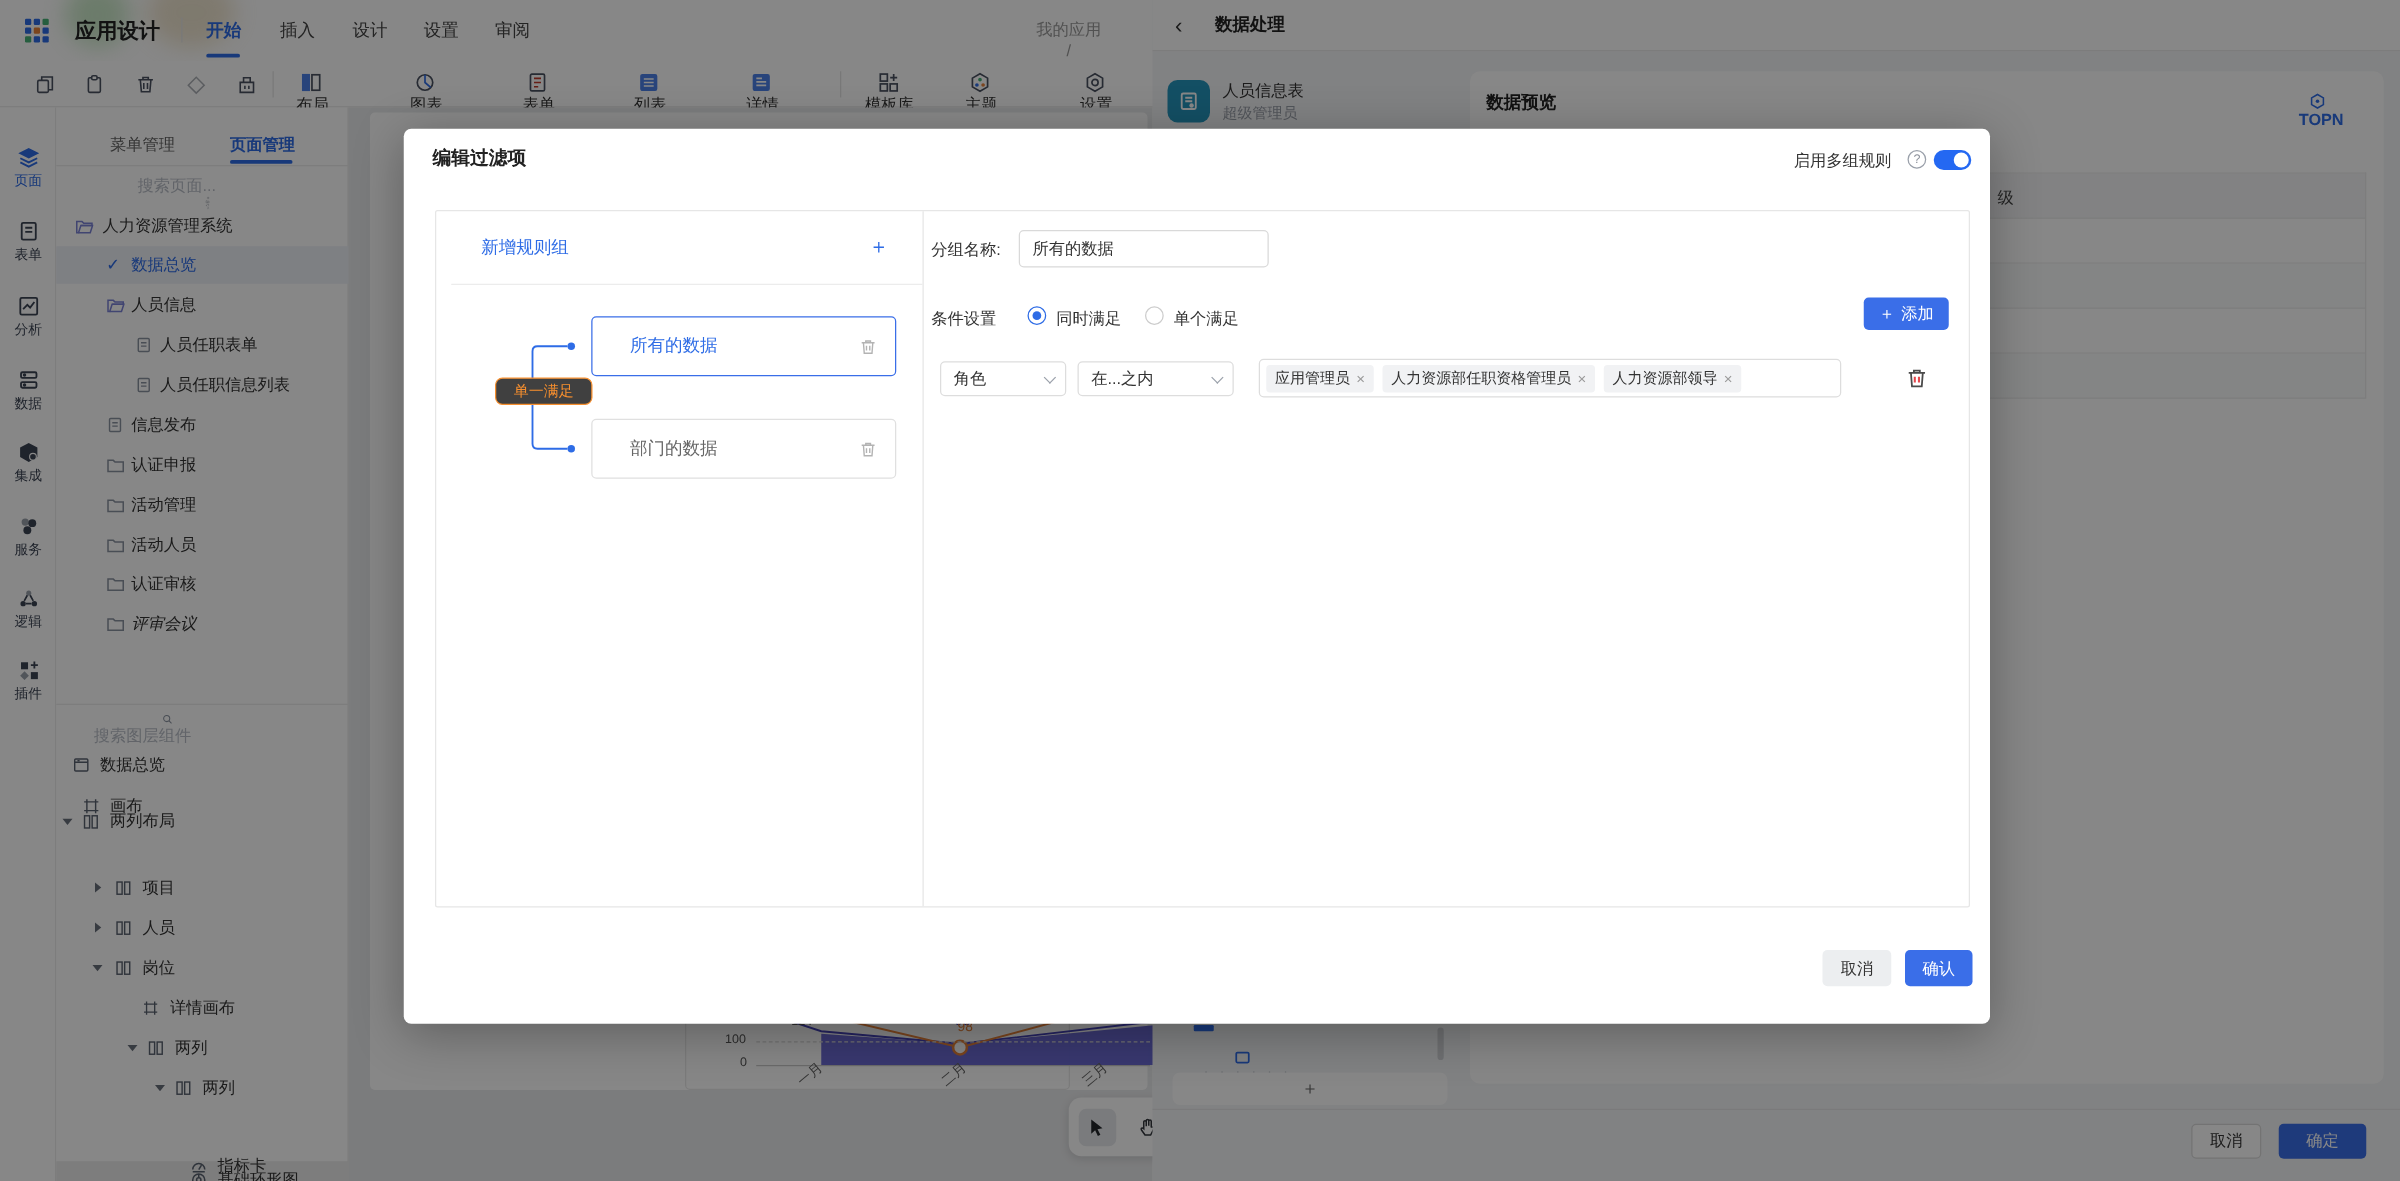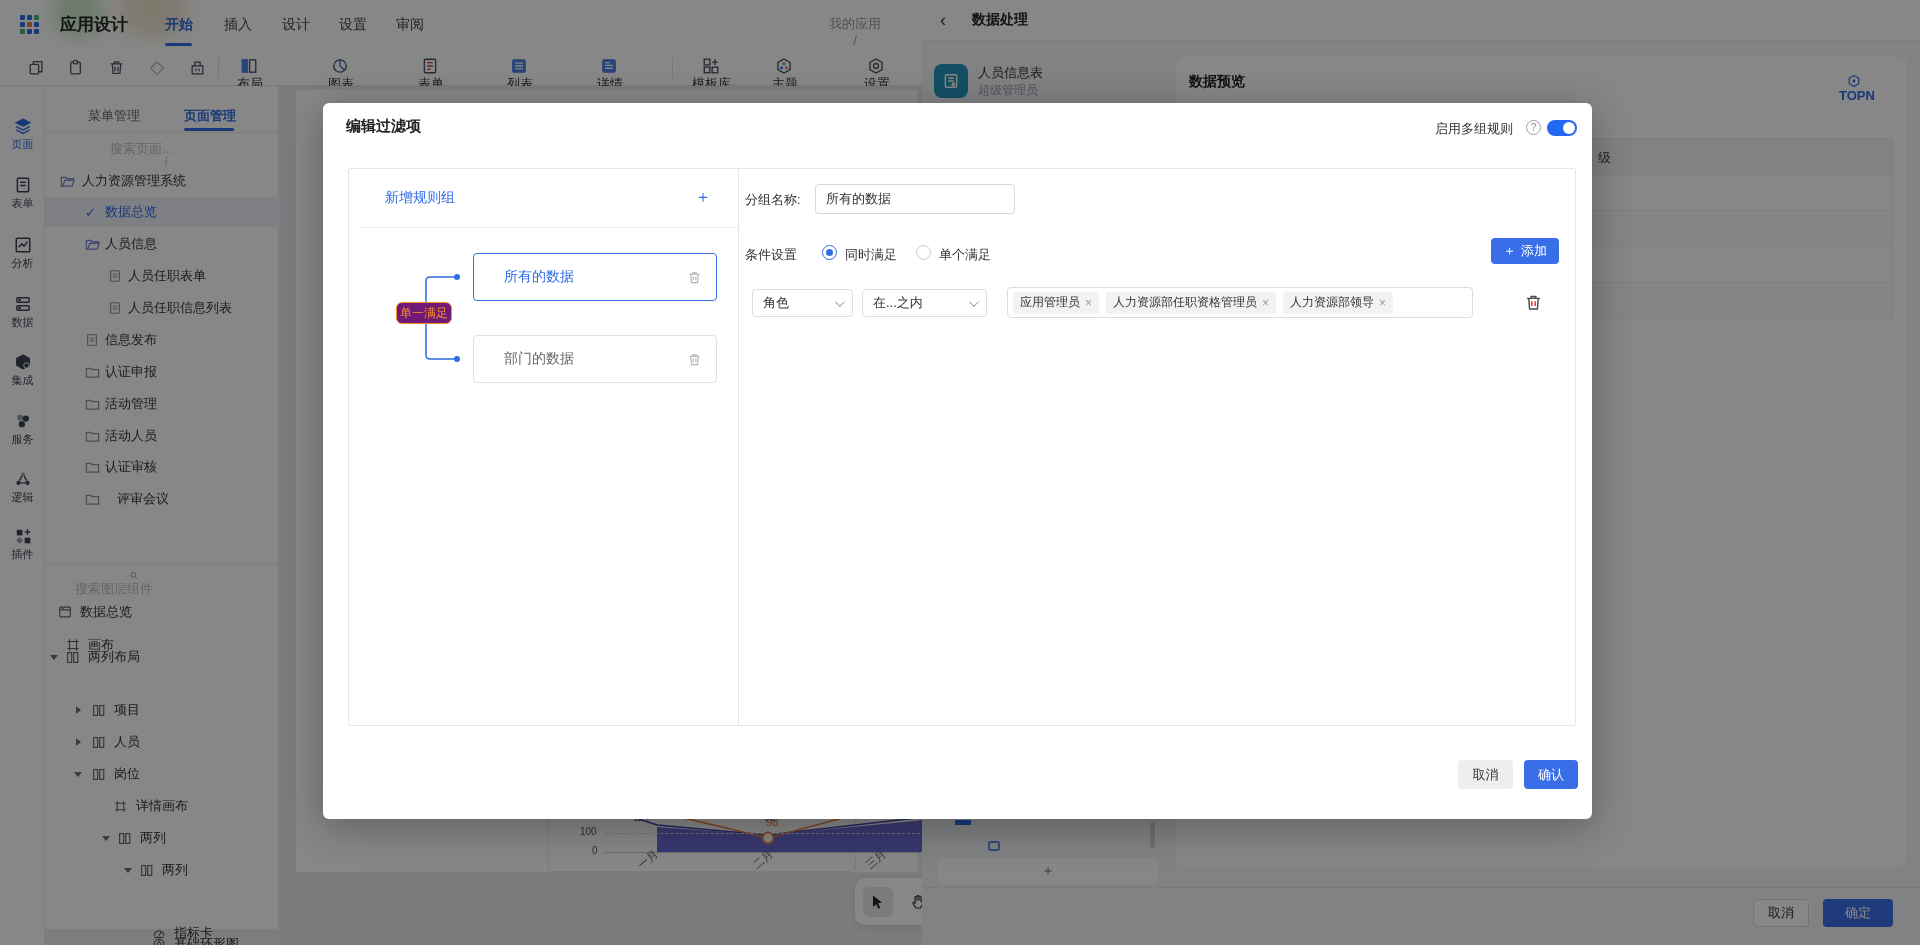--- a/index.html
+++ b/index.html
@@ -75,21 +75,21 @@
   .modal{left:323px;top:103px;width:1269px;height:716px;background:#fff;border-radius:6px;z-index:100;box-shadow:0 8px 40px rgba(0,0,0,.3);}
   .mtitle{font-size:15px;font-weight:bold;color:#222;}
   .mbox{position:absolute;left:25px;top:65px;width:1228px;height:558px;border:1px solid #e6e6e6;border-radius:2px;}
   .lpane{position:absolute;left:12px;top:0;width:378px;height:556px;border-right:1px solid #e6e6e6;}
   .lphdr{position:absolute;left:0;top:0;width:377px;height:59px;border-bottom:1px solid #ececec;}
   .linklbl{font-size:14px;color:#2e6ce6;cursor:pointer;}
   .plus{color:#2e6ce6;font-size:16px;cursor:pointer;}
   .rulecard{position:absolute;left:112px;width:244px;height:48px;border:1px solid #e0e0e0;border-radius:4px;background:#fff;display:flex;align-items:center;padding:0 14px 0 30px;font-size:14px;color:#666;cursor:pointer;}
   .rulecard.sel{border-color:#3a6ee8;color:#2e6ce6;}
   .rulecard .sp{flex:1;}
-  .badge{position:absolute;left:35px;top:133px;width:56px;height:22px;border:1px solid #f78f2e;background:#701a75;color:#f78f2e;font-size:12px;border-radius:6px;display:flex;align-items:center;justify-content:center;z-index:2;}
+  .badge{position:absolute;left:35px;top:133px;width:78px;height:22px;border:1px solid #f78f2e;background:#404040;color:#f78f2e;font-size:12px;border-radius:6px;display:flex;align-items:center;justify-content:center;z-index:2;}
   .flabel{font-size:13px;color:#333;}
   .nminput{position:absolute;left:466px;top:15px;width:200px;height:30px;border:1px solid #d9d9d9;border-radius:4px;font-size:13px;color:#333;padding:0 10px;outline:none;}
   .radio{width:15px;height:15px;border-radius:50%;position:absolute;}
   .radio.on{border:1px solid #2e6ce6;background:#fff;}
   .radio.on i{position:absolute;left:3px;top:3px;width:7px;height:7px;border-radius:50%;background:#2e6ce6;}
   .radio.off{border:1px solid #ccc;background:#fff;}
   .sel-box{position:absolute;height:28px;border:1px solid #ddd;border-radius:4px;background:#fff;display:flex;align-items:center;padding:0 10px;font-size:13px;color:#333;cursor:pointer;}
   .sel-box .sp{flex:1;}
   .tagbox{position:absolute;left:658px;top:118px;width:466px;height:31px;border:1px solid #ddd;border-radius:4px;background:#fff;display:flex;align-items:center;padding:0 5px;gap:7px;}
   .tag{height:22px;background:#f1f2f4;border-radius:3px;display:flex;align-items:center;padding:0 7px;font-size:12px;color:#333;white-space:nowrap;}
@@ -386,21 +386,21 @@
     <div class="prow" style="top:366px;">
       <svg class="ic" style="left:40px;" width="15" height="15" viewBox="0 0 16 16" fill="none" stroke="#8b93a0" stroke-width="1.3">
           <path d="M1.5 3.5h4.5L7.5 5h7v8h-13z"></path>
         </svg>
       <span class="tx" style="left:60px;">认证审核</span>
     </div>
     <div class="prow" style="top:398px;">
       <svg class="ic" style="left:40px;" width="15" height="15" viewBox="0 0 16 16" fill="none" stroke="#8b93a0" stroke-width="1.3">
           <path d="M1.5 3.5h4.5L7.5 5h7v8h-13z"></path>
         </svg>
-      <span class="tx" style="left:72px;">评审会议</span>
+      <span class="tx" style="left:60px;font-style:italic;">评审会议</span>
     </div>
 
     <div class="abs" style="left:0;top:477px;width:234px;height:1px;background:#ececec;"></div>
 
     <div class="abs r" style="left:10px;top:485px;height:26px;">
       <svg width="14" height="14" viewBox="0 0 14 14" fill="none" stroke="#8b93a0" stroke-width="1.3">
           <circle cx="6" cy="6" r="3.8"></circle>
           <path d="M9 9l3 3"></path>
         </svg>
       <input class="ghost" style="margin-left: 18px; width: 140px;" placeholder="搜索图层组件">

